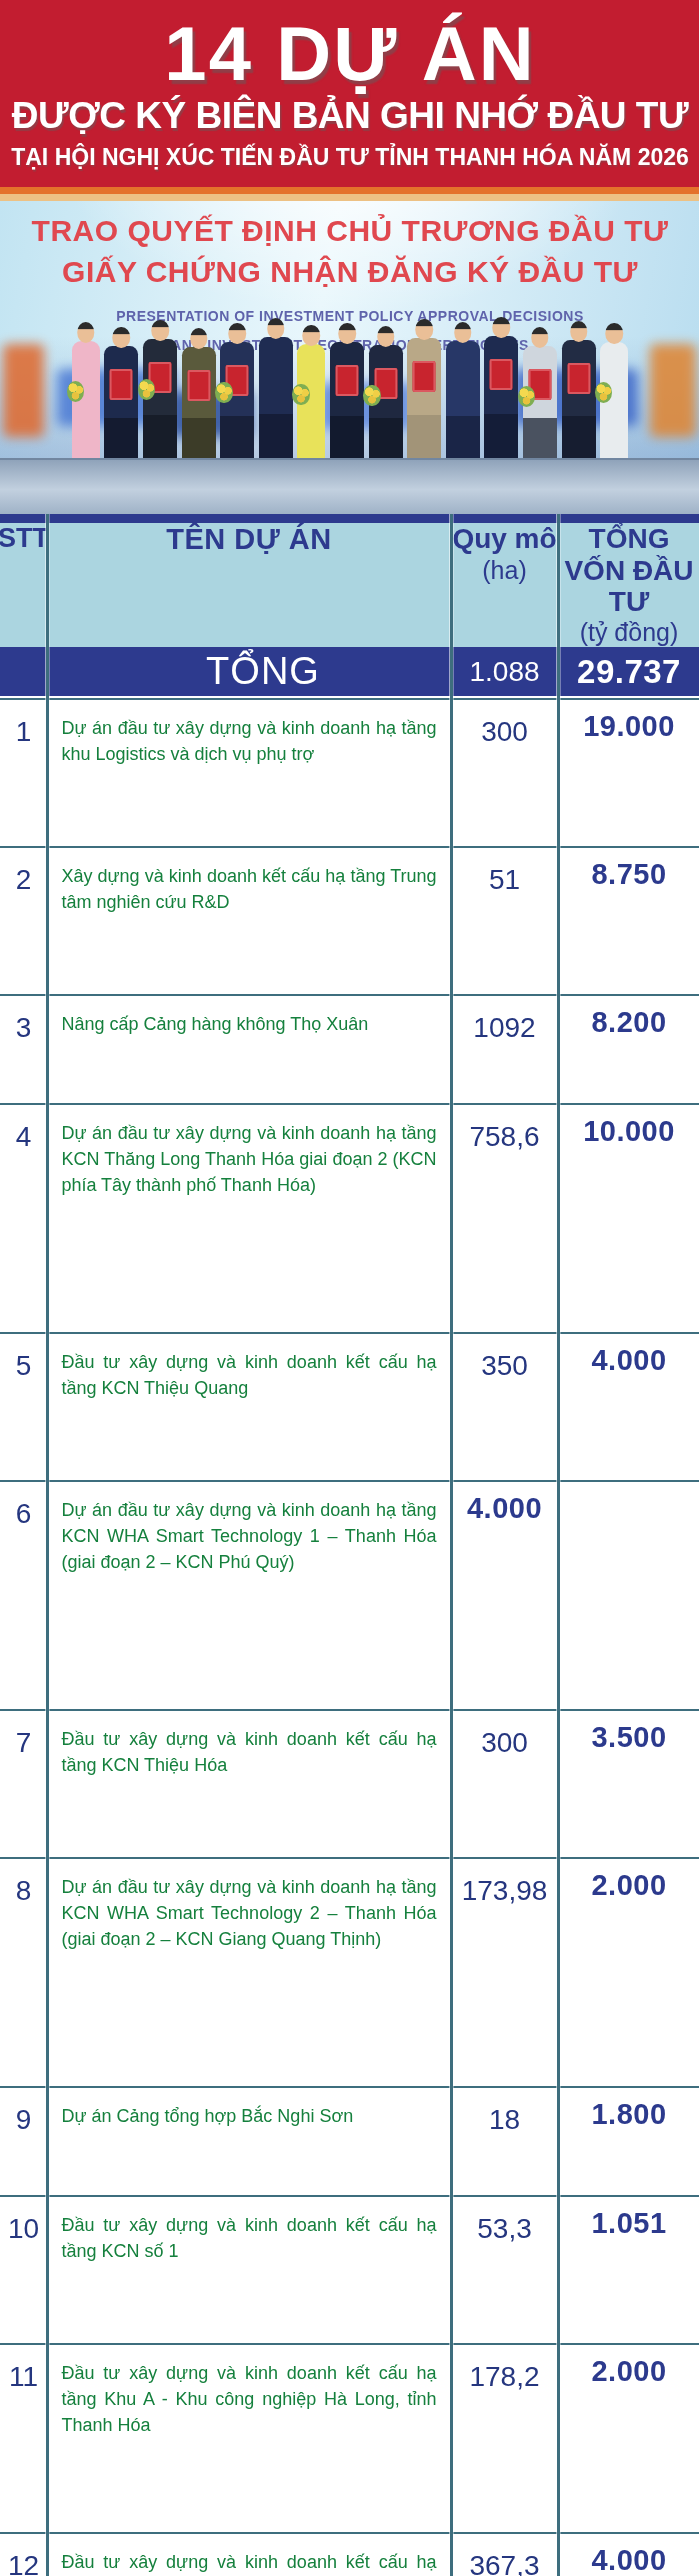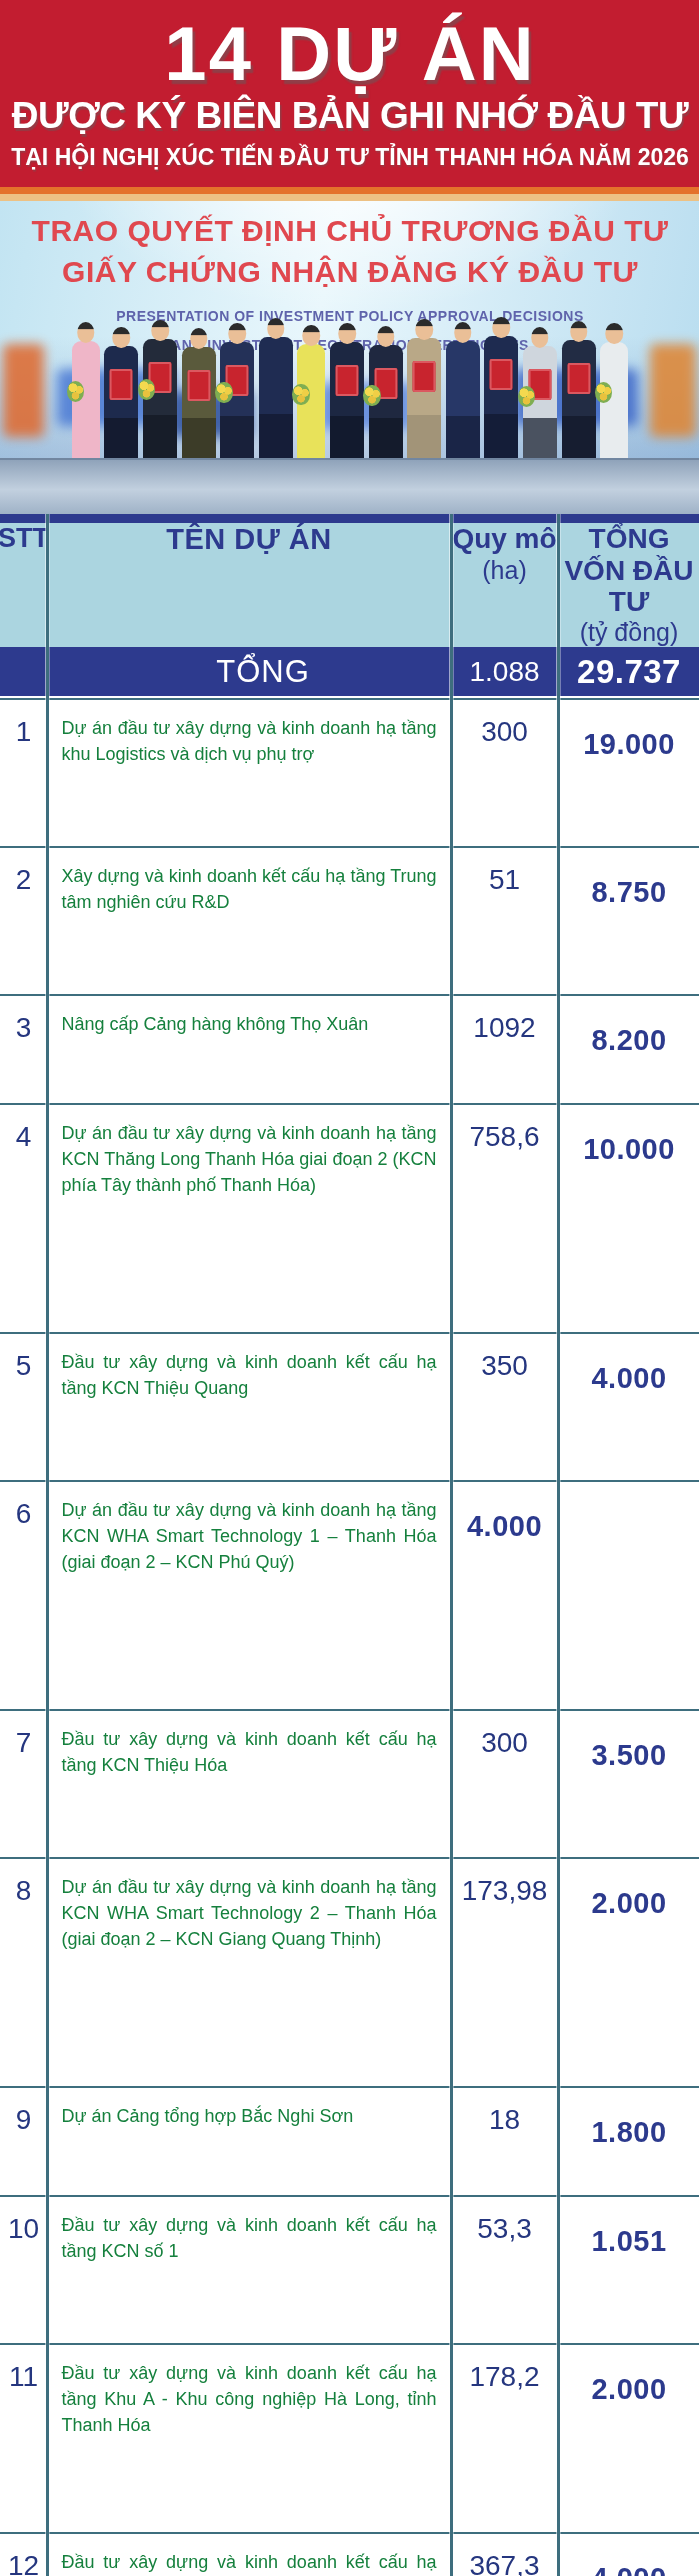--- a/index.html
+++ b/index.html
@@ -53,29 +53,29 @@
   .v1{left:46px;} .v2{left:450px;} .v3{left:557px;}
   .grid{display:grid;grid-template-columns:47px 1fr 107px 142px;}
   .topbar{height:9.3px;background:#2d3a8e;}
   .thead{background:#abd5e0;min-height:89px;}
   .hcell{display:flex;flex-direction:column;align-items:center;justify-content:flex-start;color:#2d3a8e;text-align:center;}
   .h-stt{font-weight:bold;font-size:27px;}
   .h-name{font-weight:bold;font-size:29px;letter-spacing:0.5px;}
   .h-big{font-weight:bold;font-size:28px;line-height:1.12;max-width:138px;}
   .h-unit{font-size:25px;font-weight:400;margin-top:1px;}
   .total-row{background:#2d3a8e;min-height:49px;border-bottom:2.6px solid #ffffff;color:#fff;}
-  .t-label{display:flex;align-items:center;justify-content:center;font-size:31px;letter-spacing:1px;padding-left:28px;}
+  .t-label{display:flex;align-items:center;justify-content:center;font-size:38px;letter-spacing:1px;padding-left:28px;}
   .t-area{display:flex;align-items:center;justify-content:center;font-size:28px;}
   .t-cap{display:flex;align-items:center;justify-content:center;font-size:33px;font-weight:bold;letter-spacing:0.5px;}
   .trow{background:#fff;border-top:2.6px solid #3e6e7e;}
   .h2{min-height:107px;} .h3{min-height:146px;} .h4{min-height:187px;} .h5{min-height:227px;}
   .c-stt{font-size:28px;color:#25367f;text-align:center;padding-top:15.5px;}
   .c-name{font-size:18px;color:#15803d;text-align:justify;padding:14.4px 14.4px;line-height:1.45;}
   .c-area{font-size:28px;color:#25367f;text-align:center;padding-top:15.5px;}
-  .c-cap{font-size:29px;font-weight:bold;color:#2c3a8d;text-align:center;padding-top:28px;letter-spacing:0.5px;}
+  .c-cap{font-size:29px;font-weight:bold;color:#2c3a8d;text-align:center;padding-top:10px;letter-spacing:0.5px;}
   .page{position:relative;}
 </style>
 </head>
 <body>
 
 <div class="page">
 
   <header class="masthead">
     <div class="m1">14 DỰ ÁN</div>
     <div class="m2">ĐƯỢC KÝ BIÊN BẢN GHI NHỚ ĐẦU TƯ</div>

